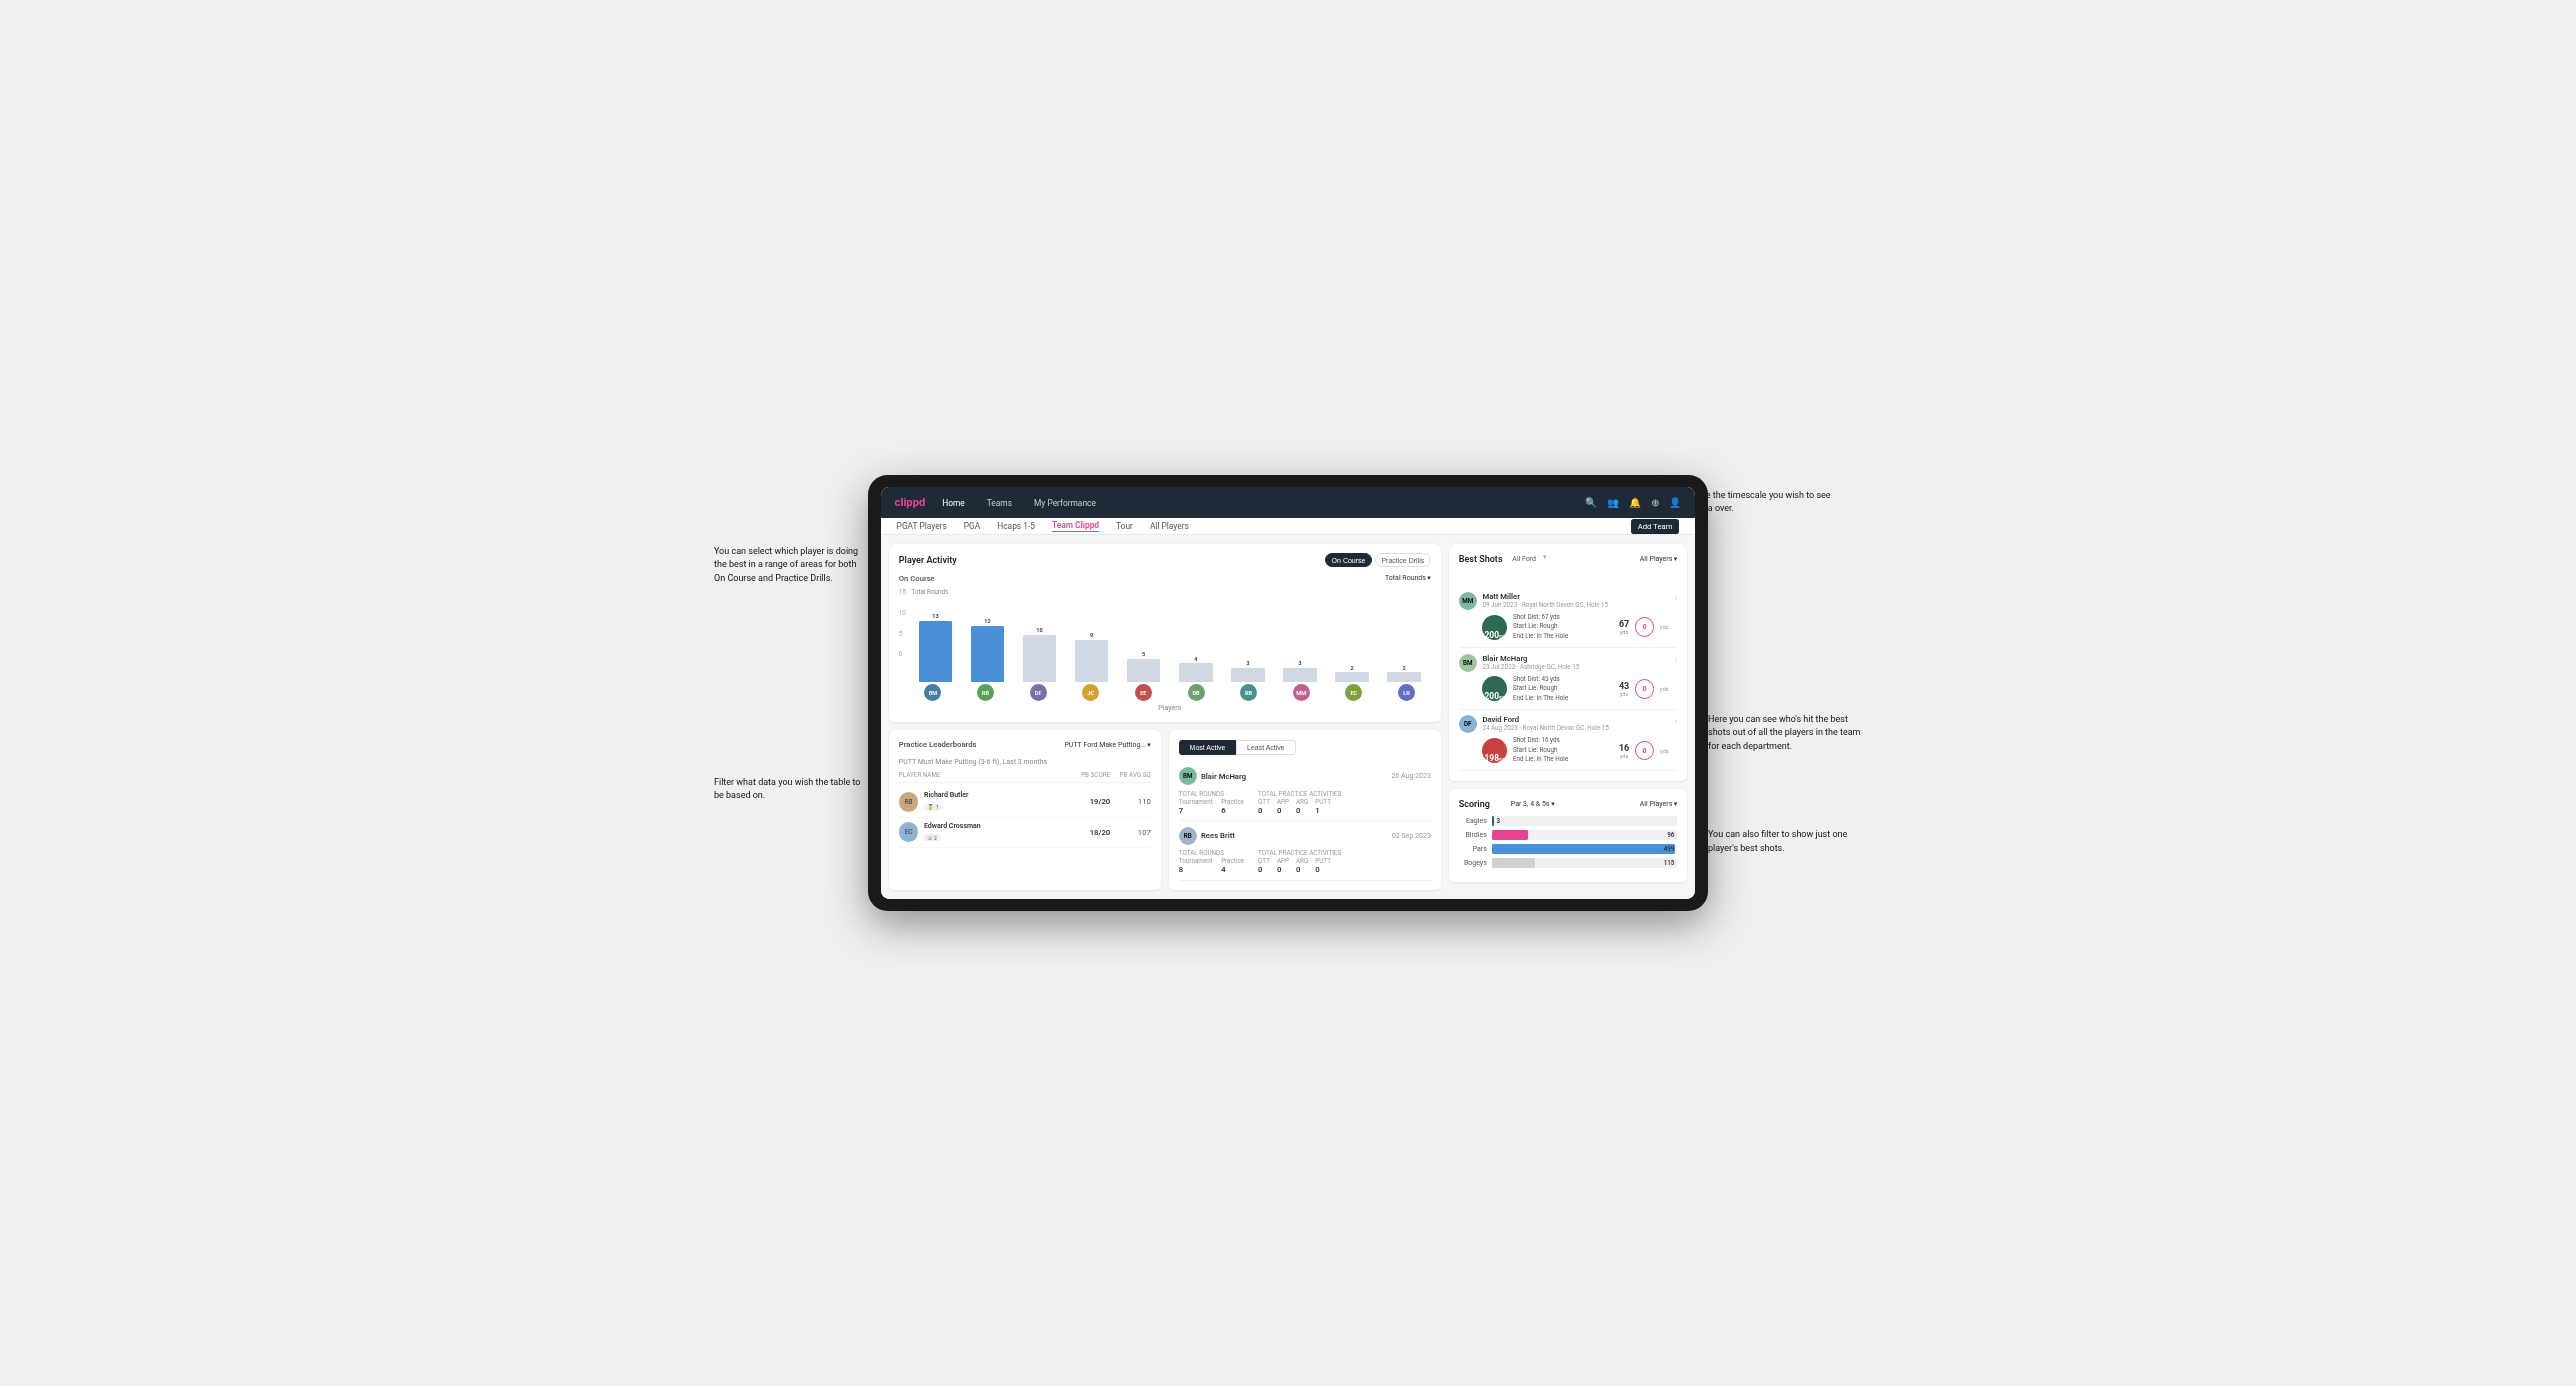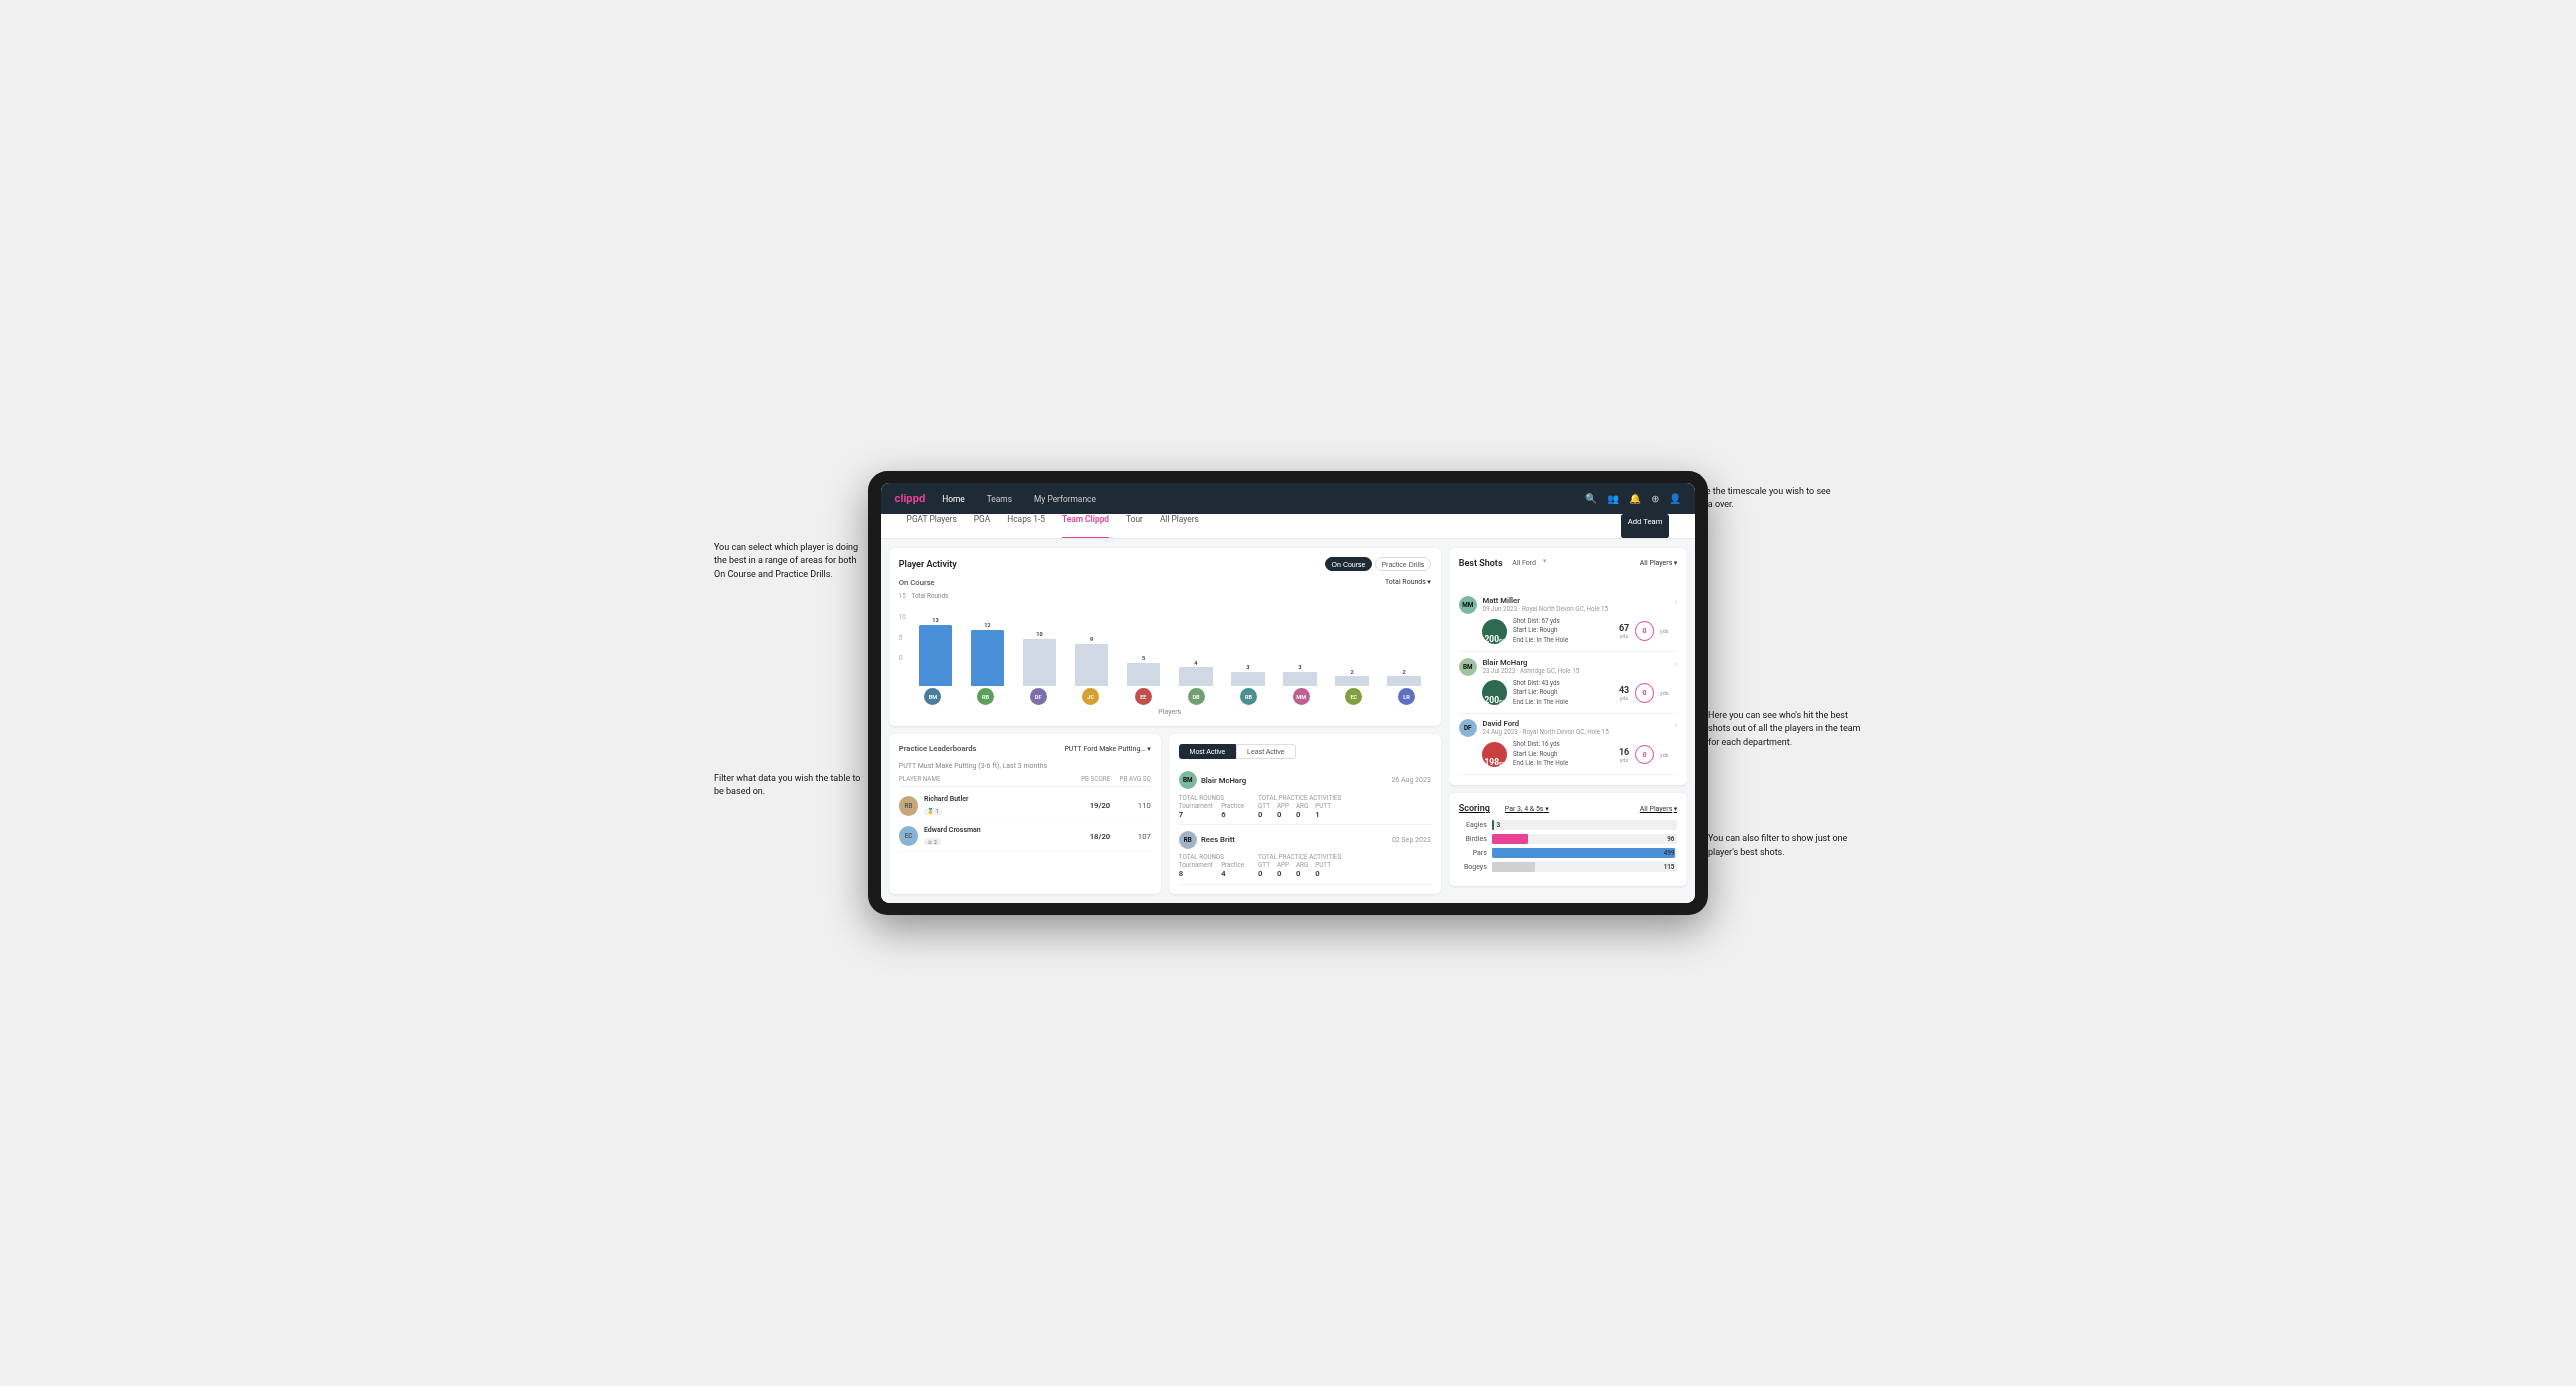--- a/index.html
+++ b/index.html
@@ -102,22 +102,23 @@
       color: #ccc;
       font-size: 9.8px;
       cursor: pointer;
     }
 
     
     .sub-nav {
       background: #fff;
       border-bottom: 0.7px solid #e8e8e8;
       display: flex;
-      padding: 0 26px;
-      height: 25px;
+      align-items: center;
+      padding: 0 16px;
+      height: 17px;
       gap: 17px;
     }
     .sub-nav-item {
       font-size: 8.4px;
       color: #555;
       cursor: pointer;
       padding-bottom: 1.4px;
     }
     .sub-nav-item.active {
       color: #e84393;
@@ -548,24 +549,23 @@
       align-items: center;
       justify-content: center;
       font-size: 7px;
       font-weight: 700;
       color: #e84393;
     }
 
     
     .scoring-header {
       display: flex;
-      align-items: flex-end;
-      gap: 15px;
+      align-items: center;
+      gap: 21px;
       margin-bottom: 7px;
-      text-decoration: underline;
     }
     .scoring-dropdown {
       font-size: 7px;
       color: #333;
       border: none;
       background: transparent;
       cursor: pointer;
     }
     .scoring-players {
       margin-left: auto;

